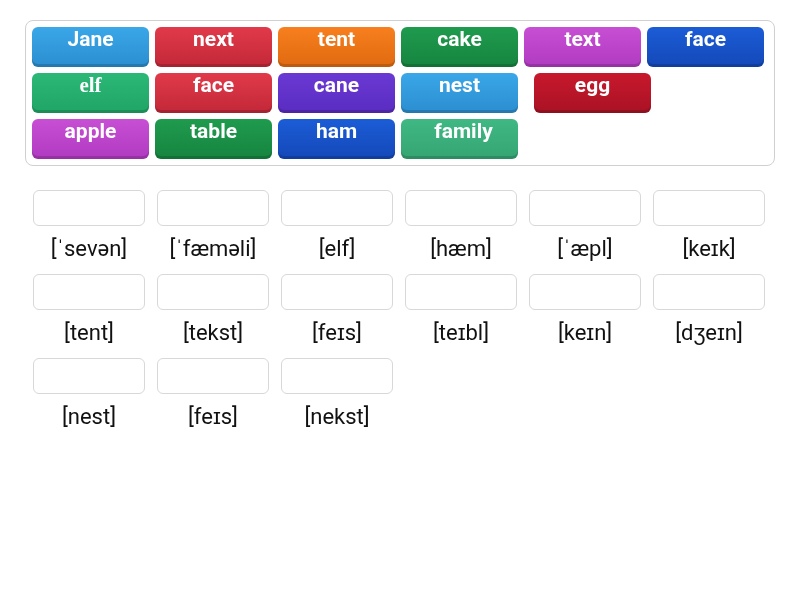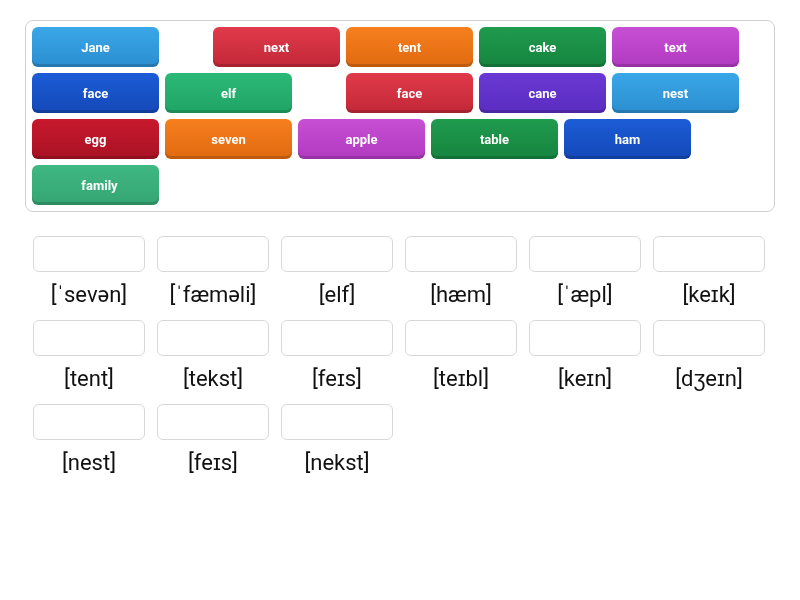--- a/index.html
+++ b/index.html
@@ -13,41 +13,40 @@
   .word-bank {
     border: 1px solid #d0d0d0;
     border-radius: 8px;
     padding: 6px;
     display: flex;
     flex-wrap: wrap;
     gap: 6px;
     margin-bottom: 18px;
   }
   .tile {
-    width: 127px;
+    width: 117px;
     height: 40px;
     border-radius: 6px;
     display: flex;
-    align-items: center;
     justify-content: center;
     color: #fff;
     font-weight: 700;
-    font-size: 13px;
+    font-size: 21px;
     cursor: grab;
     box-shadow: inset 0 -3px 0 rgba(0,0,0,0.15);
   }
   .c-lightblue { background: linear-gradient(to bottom, #3aa7e8, #2b8ed0); }
-  .c-red       { background: linear-gradient(to bottom, #e13a4a, #c22838); margin-left: 48px; }
+  .c-red       { background: linear-gradient(to bottom, #e13a4a, #c22838); }
   .c-orange    { background: linear-gradient(to bottom, #f77f1e, #e06a10); }
   .c-green     { background: linear-gradient(to bottom, #1f9b4e, #16843f); }
   .c-magenta   { background: linear-gradient(to bottom, #c74fd4, #b03ac0); }
   .c-blue      { background: linear-gradient(to bottom, #1b5cd6, #1448b8); }
-  .c-mint      { background: linear-gradient(to bottom, #2bb876, #20a566); }
+  .c-mint      { background: linear-gradient(to bottom, #2bb876, #20a566); font-family: Liberation Serif, serif; }
   .c-purple    { background: linear-gradient(to bottom, #6a39d4, #5a2cc0); }
-  .c-crimson   { background: linear-gradient(to bottom, #c8182d, #a91224); }
+  .c-crimson   { background: linear-gradient(to bottom, #c8182d, #a91224); margin-left: 10px; }
   .c-seagreen  { background: linear-gradient(to bottom, #3fb884, #35a572); padding-left: 8px; }
 
   .targets {
     display: flex;
     flex-wrap: wrap;
     gap: 12px;
     padding: 1px 8px;
     margin-top: 23px;
   }
   .target {
@@ -100,23 +99,20 @@
       <span>face</span>
     </div>
   <div class="tile c-purple">
       <span>cane</span>
     </div>
   <div class="tile c-lightblue">
       <span>nest</span>
     </div>
   <div class="tile c-crimson">
       <span>egg</span>
-    </div>
-  <div class="tile c-orange">
-      <span>seven</span>
     </div>
   <div class="tile c-magenta">
       <span>apple</span>
     </div>
   <div class="tile c-green">
       <span>table</span>
     </div>
   <div class="tile c-blue">
       <span>ham</span>
     </div>

